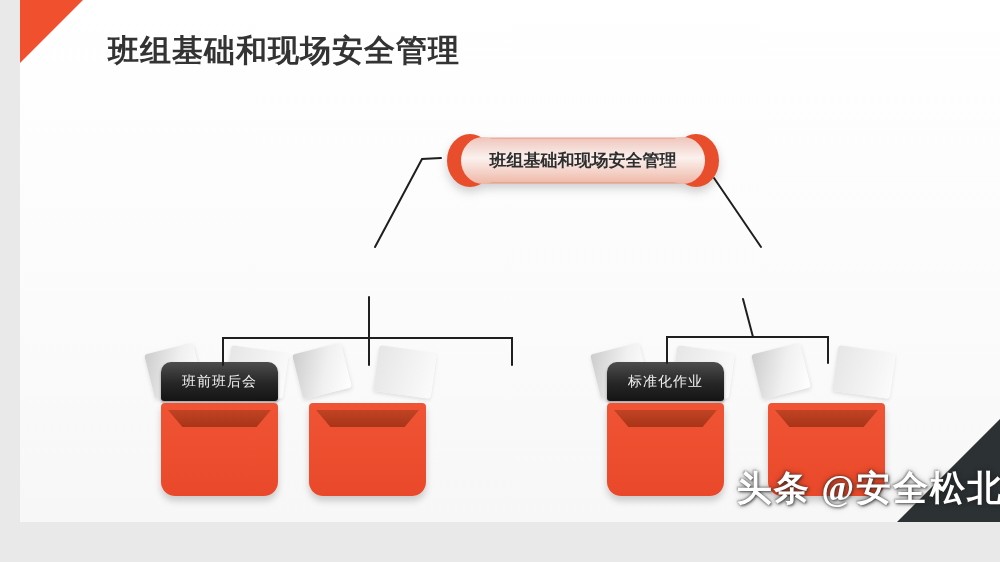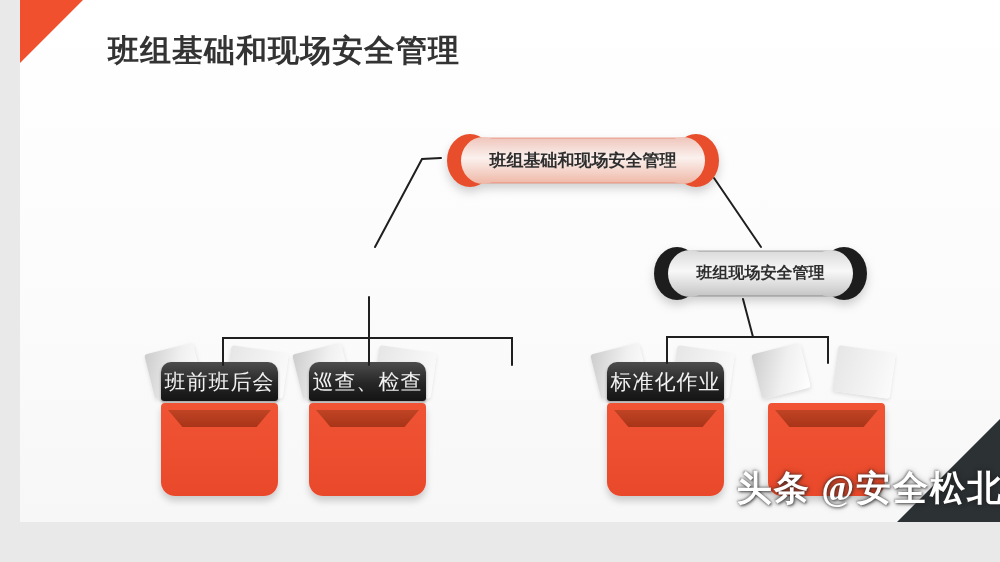--- a/index.html
+++ b/index.html
@@ -42,21 +42,21 @@
   .paper { position:absolute; border-radius:3px; }
   .paper-l { width:50px; height:46px; left:-12px; top:-14px; transform:rotate(-14deg);
     background:linear-gradient(115deg,#cccccc 0%,#f0f0f0 55%,#ffffff 100%);
     box-shadow:0 2px 4px rgba(0,0,0,.12); }
   .paper-r { width:58px; height:46px; right:-8px; top:-13px; transform:rotate(8deg);
     background:linear-gradient(100deg,#e6e6e6,#fbfbfb);
     box-shadow:0 2px 4px rgba(0,0,0,.10); }
   .folder-header { position:absolute; left:0; right:0; top:0; height:39px;
     background:linear-gradient(180deg,#4d4d4d 0%,#262626 55%,#141414 100%);
     border-radius:10px 10px 3px 3px; display:flex; align-items:center; justify-content:center;
-    color:#f2f2f2; font-size:21px; letter-spacing:1px; box-shadow:0 2px 3px rgba(0,0,0,.35); }
+    color:#f2f2f2; font-size:14px; letter-spacing:1px; box-shadow:0 2px 3px rgba(0,0,0,.35); }
   .folder-body { position:absolute; left:0; right:0; top:41px; bottom:0;
     background:linear-gradient(180deg,#f05434,#e9492a);
     border-radius:4px 4px 14px 14px; box-shadow:0 5px 7px rgba(0,0,0,.18); }
   .flap { position:absolute; left:7px; right:7px; top:7px; height:17px;
     background:linear-gradient(180deg,#c04424,#a93418);
     clip-path:polygon(0 0,100% 0,86% 100%,14% 100%); }
 
   
   .watermark { position:absolute; right:16px; bottom:10px; z-index:5; color:#ffffff;
     font-size:35px; font-weight:700; letter-spacing:2px;
@@ -94,55 +94,35 @@
       <rect x="17" y="5" width="252" height="45" rx="22.5" fill="url(#gR)" stroke="#e35c3e" stroke-opacity="0.5"></rect>
       <ellipse cx="30" cy="27.5" rx="23" ry="26.5" fill="#e84e2b"></ellipse>
       <ellipse cx="43" cy="27.5" rx="22" ry="23.5" fill="url(#gR)"></ellipse>
       <ellipse cx="256" cy="27.5" rx="23" ry="26.5" fill="#e84e2b"></ellipse>
       <ellipse cx="243" cy="27.5" rx="22" ry="23.5" fill="url(#gR)"></ellipse>
     </svg>
     <span class="pill-label">班组基础和现场安全管理</span>
   </div>
 
 
-  <div class="pill pill-dark">
-    <svg viewBox="0 0 227 55" preserveAspectRatio="none">
-      <defs>
-        <linearGradient id="gG" x1="0" y1="2" x2="0" y2="53" gradientUnits="userSpaceOnUse">
-          <stop offset="0" stop-color="#d6d6d6"></stop>
-            <stop offset="0.45" stop-color="#f8f8f8"></stop>
-            <stop offset="1" stop-color="#bfbfbf"></stop>
-        </linearGradient>
-      </defs>
-      <rect x="17" y="5" width="193" height="45" rx="22.5" fill="url(#gG)" stroke="#555555" stroke-opacity="0.5"></rect>
-      <ellipse cx="30" cy="27.5" rx="23" ry="26.5" fill="#1d1d1d"></ellipse>
-      <ellipse cx="43" cy="27.5" rx="22" ry="23.5" fill="url(#gG)"></ellipse>
-      <ellipse cx="197" cy="27.5" rx="23" ry="26.5" fill="#1d1d1d"></ellipse>
-      <ellipse cx="184" cy="27.5" rx="22" ry="23.5" fill="url(#gG)"></ellipse>
-    </svg>
-    <span class="pill-label">班组现场安全管理</span>
-  </div>
 
   <div class="folder" style="left:141px">
     <div class="paper paper-l"></div>
     <div class="paper paper-r"></div>
     <div class="folder-header">
       <span>班前班后会</span>
     </div>
     <div class="folder-body">
       <div class="flap"></div>
     </div>
   </div>
 
   <div class="folder" style="left:289px">
     <div class="paper paper-l"></div>
     <div class="paper paper-r"></div>
-    <div class="folder-header">
-      <span>巡查、检查</span>
-    </div>
     <div class="folder-body">
       <div class="flap"></div>
     </div>
   </div>
 
 
   <div class="folder" style="left:587px">
     <div class="paper paper-l"></div>
     <div class="paper paper-r"></div>
     <div class="folder-header">

